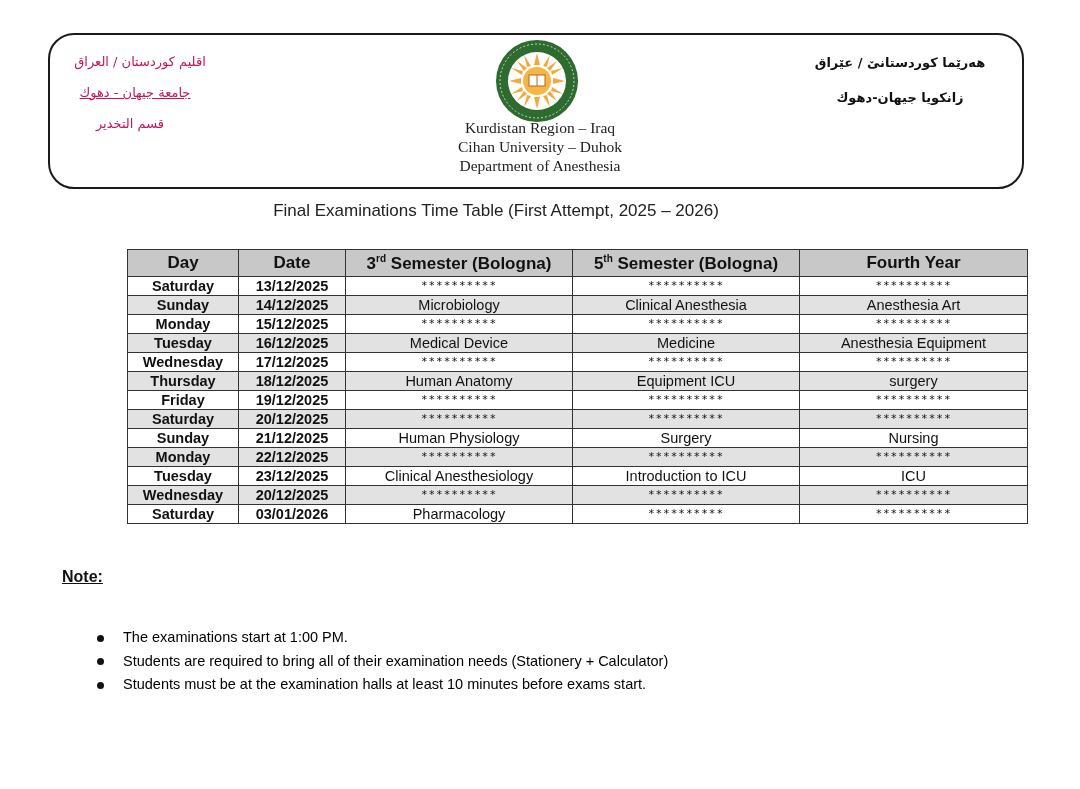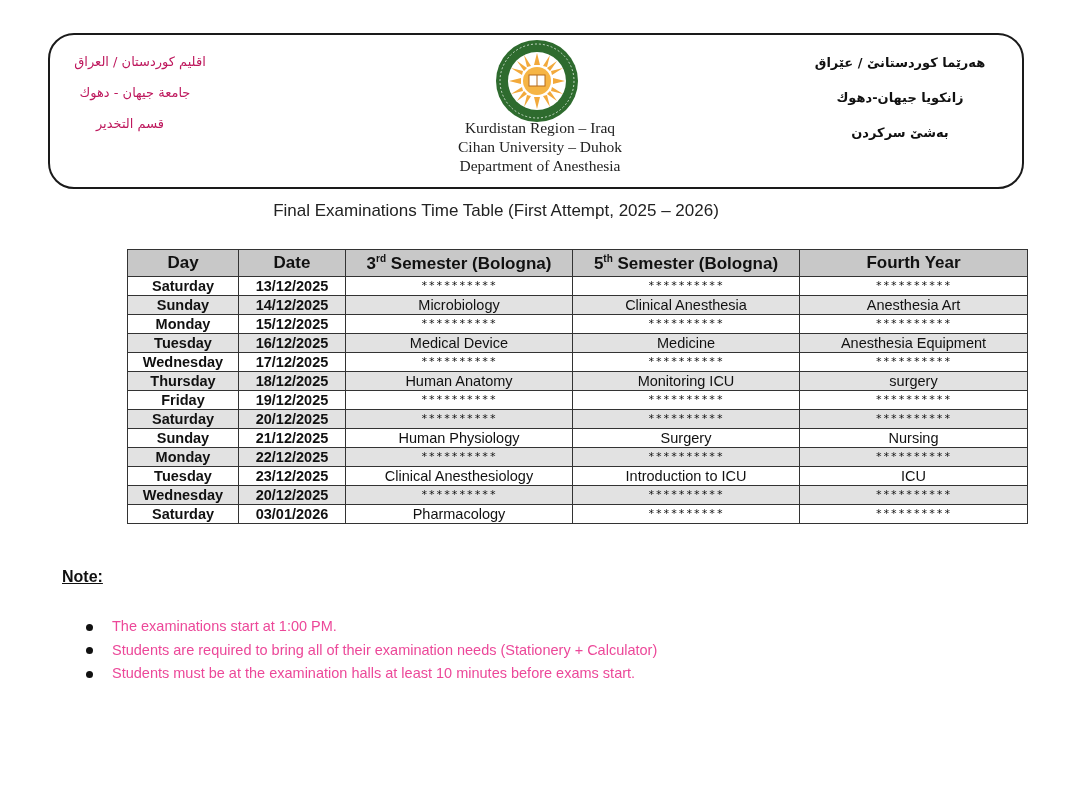--- a/index.html
+++ b/index.html
@@ -8,21 +8,21 @@
     .frame {
       position: absolute; left: 48px; top: 33px; width: 976px; height: 156px;
       border: 2px solid #1a1a1a; border-radius: 26px; box-sizing: border-box;
     }
     .ar-left {
       position: absolute; left: 60px; top: 46px; width: 160px;
       text-align: center; direction: rtl; font-size: 13px; color: #be185d;
       font-family: "DejaVu Sans", sans-serif;
     }
     .ar-left div { height: 31px; line-height: 31px; }
-    .ar-left div:nth-child(2) { margin-left: -10px; }
+    .ar-left div:nth-child(2) { margin-left: -10px; text-decoration: underline; }
     .ar-left div:nth-child(3) { margin-left: -20px; }
     .ar-right {
       position: absolute; right: 75px; top: 45px; width: 210px;
       text-align: center; direction: rtl; font-size: 13px; font-weight: bold; color: #111;
       font-family: "DejaVu Sans", sans-serif;
     }
     .ar-right div { height: 35px; line-height: 35px; }
 
     .logo { position: absolute; left: 494px; top: 38px; width: 86px; height: 86px; }
     .en-center {
@@ -55,21 +55,21 @@
     .c-day { width: 110px; }
     .c-date { width: 106px; }
     .c-s3 { width: 226px; }
     .c-s5 { width: 226px; }
     .c-fy { width: 227px; }
 
     .note-title {
       position: absolute; left: 62px; top: 568px; font-weight: bold; font-size: 16px; text-decoration: underline; color: #111;
     }
     .notes {
-      position: absolute; left: 82px; top: 615px; margin: 0; padding: 0; list-style: none; font-size: 14.5px; color: #ec4899;
+      position: absolute; left: 82px; top: 615px; margin: 11px; padding: 0; list-style: none; font-size: 14.5px; color: #000000;
     }
     .notes li { height: 23.5px; line-height: 23.5px; position: relative; padding-left: 30px; }
     .notes li .bullet {
       position: absolute; left: 4px; top: 8.5px; width: 7px; height: 7px; border-radius: 50%; background: #111;
     }
   </style>
 </head>
 <body>
 
 <div class="frame"></div>
@@ -111,21 +111,20 @@
 
 <div class="en-center">
   <div>Kurdistan Region – Iraq</div>
   <div>Cihan University – Duhok</div>
   <div>Department of  Anesthesia</div>
 </div>
 
 <div class="ar-right">
   <div>هەرێما كوردستانێ / عێراق</div>
   <div>زانكويا جيهان-دهوك</div>
-  <div>بەشێ سركردن</div>
 </div>
 
 <div class="title">Final Examinations Time Table (First Attempt, 2025 – 2026)</div>
 
 <table class="tt">
   <thead>
     <tr>
       <th class="c-day">Day</th>
       <th class="c-date">Date</th>
       <th class="c-s3"><span>3</span><sup>rd</sup><span> Semester (Bologna)</span></th>
@@ -166,21 +165,21 @@
         <td class="day">Wednesday</td>
         <td class="date">17/12/2025</td>
         <td class="stars">**********</td>
         <td class="stars">**********</td>
         <td class="stars">**********</td>
       </tr>
       <tr class="alt">
         <td class="day">Thursday</td>
         <td class="date">18/12/2025</td>
         <td>Human Anatomy</td>
-        <td>Monitoring ICU</td>
+        <td>Equipment ICU</td>
         <td>surgery</td>
       </tr>
       <tr>
         <td class="day">Friday</td>
         <td class="date">19/12/2025</td>
         <td class="stars">**********</td>
         <td class="stars">**********</td>
         <td class="stars">**********</td>
       </tr>
       <tr class="alt">

